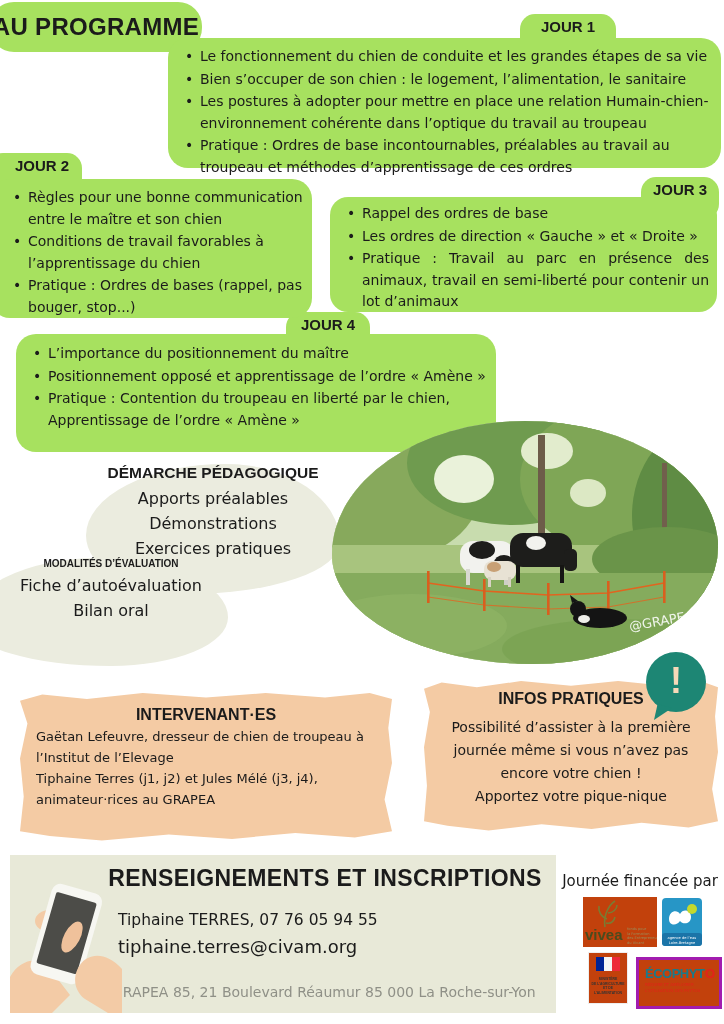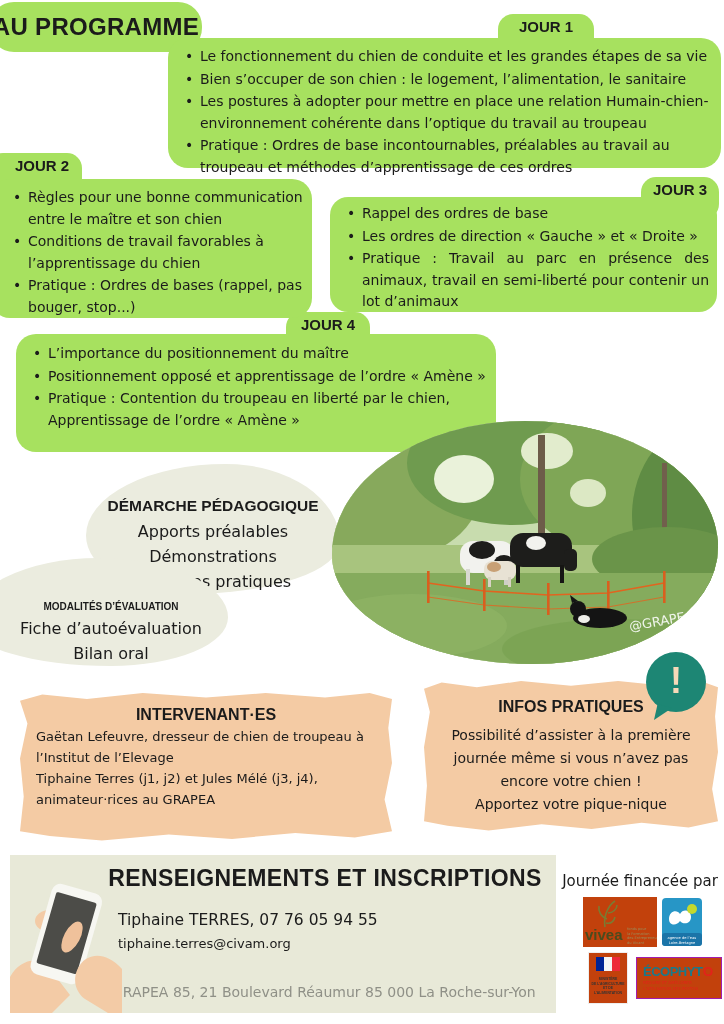--- a/index.html
+++ b/index.html
@@ -16,21 +16,21 @@
   .gtab{position:absolute;background:var(--green);border-radius:15px;z-index:1;
         font-family:"Liberation Sans",sans-serif;font-weight:bold;font-size:15px;
         display:flex;justify-content:center;padding-top:4px}
   ul.bullets{list-style:none;padding:8px 8px 4px 32px}
   ul.bullets li{position:relative;font-size:14px;line-height:21.5px;margin-bottom:1px}
   ul.bullets li::before{content:"•";position:absolute;left:-15px;top:0}
   .fs135 li{font-size:13.5px}
   .just li{text-align:justify}
   
   .blob{position:absolute;background:var(--cream);display:flex;flex-direction:column;
-        align-items:center;justify-content:flex-end;text-align:center;z-index:1}
+        align-items:center;justify-content:flex-start;text-align:center;z-index:1}
   .blob .btitle{font-family:"Liberation Sans",sans-serif;font-weight:bold;font-size:15.5px;margin-bottom:4px}
   .blob .bline{font-size:16px;line-height:25px}
   
   #photo{position:absolute;left:332px;top:421px;width:386px;height:243px;overflow:hidden;
          border-radius:50% 50% 48% 52% / 55% 52% 48% 45%;z-index:2;background:#85ab5d}
   
   .torn{position:absolute;background:var(--peach);z-index:2;
         clip-path:polygon(0 7%,6% 3%,18% 6%,33% 2%,50% 5%,66% 2%,82% 5%,94% 2%,100% 6%,
         99% 25%,100% 48%,98% 72%,100% 93%,90% 97%,74% 94%,57% 98%,40% 95%,22% 99%,8% 96%,
         0 93%,1% 70%,0 45%,2% 22%)}
@@ -43,43 +43,43 @@
   #excl{position:absolute;left:646px;top:652px;width:60px;height:60px;background:var(--teal);
         border-radius:50%;z-index:3;display:flex;align-items:center;justify-content:center}
   #excl span{color:#f6d9b8;font-size:36px;font-weight:bold;font-family:"Liberation Sans",sans-serif;margin-top:-2px}
   #excl::after{content:"";position:absolute;left:8px;bottom:-8px;width:18px;height:16px;
         background:var(--teal);clip-path:polygon(0 100%,20% 0,100% 25%)}
   
   #footer{position:absolute;left:10px;top:855px;width:546px;height:158px;background:var(--footer_bg);z-index:2}
   #footer .ftitle{position:absolute;left:92px;top:10px;width:446px;text-align:center;
         font-family:"Liberation Sans",sans-serif;font-weight:bold;font-size:23px;letter-spacing:.4px}
   #footer .contact{position:absolute;left:108px;top:56px;font-size:15.5px}
-  #footer .email{position:absolute;left:108px;top:81px;font-size:13px}
+  #footer .email{position:absolute;left:108px;top:81px;font-size:18px}
   #footer .address{position:absolute;left:102px;top:129px;font-size:14px;color:var(--muted)}
   #phone-illu{position:absolute;left:0;bottom:0;width:112px;height:152px}
   
   #funding-label{position:absolute;left:558px;top:872px;width:164px;text-align:center;
         font-size:15px;white-space:nowrap}
   .logo{position:absolute;z-index:2;background:#c2410c}
   #logo-vivea{left:583px;top:897px;width:74px;height:50px}
   #logo-agence{left:661px;top:897px;width:42px;height:50px;background:transparent}
   #logo-ministere{left:588px;top:952px;width:40px;height:52px;border:1px solid #eee}
-  #logo-ecophyto{left:636px;top:957px;width:86px;height:42px;border:1px solid #a21caf}
+  #logo-ecophyto{left:636px;top:957px;width:86px;height:52px;border:3px solid #a21caf}
 </style>
 </head>
 <body>
 
 <div id="canvas">
 
   <div class="gbox display" style="left:-10px;top:2px;width:212px;height:50px;border-radius:24px;
               display:flex;align-items:center;justify-content:center;font-size:24px">
     <span>AU PROGRAMME</span>
   </div>
 
-  <div class="gtab" style="left:498px;top:14px;width:96px;height:40px">
+  <div class="gtab" style="left:520px;top:14px;width:96px;height:40px">
     <span>JOUR 1</span>
   </div>
   <div class="gbox" style="left:168px;top:38px;width:553px;height:130px">
     <ul class="bullets fs135" style="padding-right:6px">
       <li>Le fonctionnement du chien de conduite et les grandes étapes de sa vie</li>
       <li>Bien s’occuper de son chien : le logement, l’alimentation, le sanitaire</li>
       <li>Les postures à adopter pour mettre en place une relation Humain-chien-environnement cohérente dans l’optique du travail au troupeau</li>
       <li>Pratique : Ordres de base incontournables, préalables au travail au troupeau et méthodes d’apprentissage de ces ordres</li>
     </ul>
   </div>
@@ -184,21 +184,21 @@
     <div class="bline">Bilan oral</div>
   </div>
 
   <div id="speakers" class="torn" style="left:20px;top:690px;width:372px;height:152px">
     <div class="ttitle">INTERVENANT·ES</div>
     <p style="margin-top:2px">Gaëtan Lefeuvre, dresseur de chien de troupeau à l’Institut de l’Elevage</p>
     <p>Tiphaine Terres (j1, j2) et Jules Mélé (j3, j4), animateur·rices au GRAPEA</p>
   </div>
 
   <div id="infos" class="torn" style="left:424px;top:678px;width:294px;height:154px">
-    <div class="ttitle" style="margin-top:20px">INFOS PRATIQUES</div>
+    <div class="ttitle" style="margin-top:12px">INFOS PRATIQUES</div>
     <p style="margin-top:8px">Possibilité d’assister à la première journée même si vous n’avez pas encore votre chien !</p>
     <p>Apportez votre pique-nique</p>
   </div>
 
   <div id="excl">
     <span>!</span>
   </div>
 
   <div id="footer">
     <div class="ftitle">RENSEIGNEMENTS ET INSCRIPTIONS</div>

